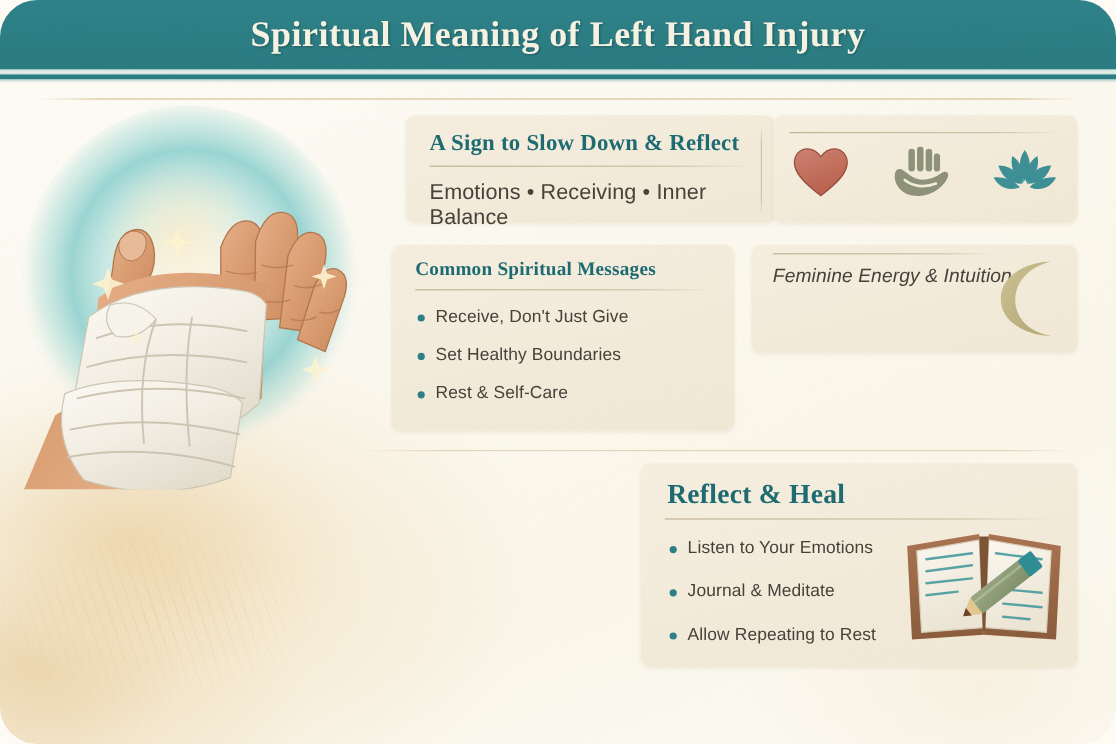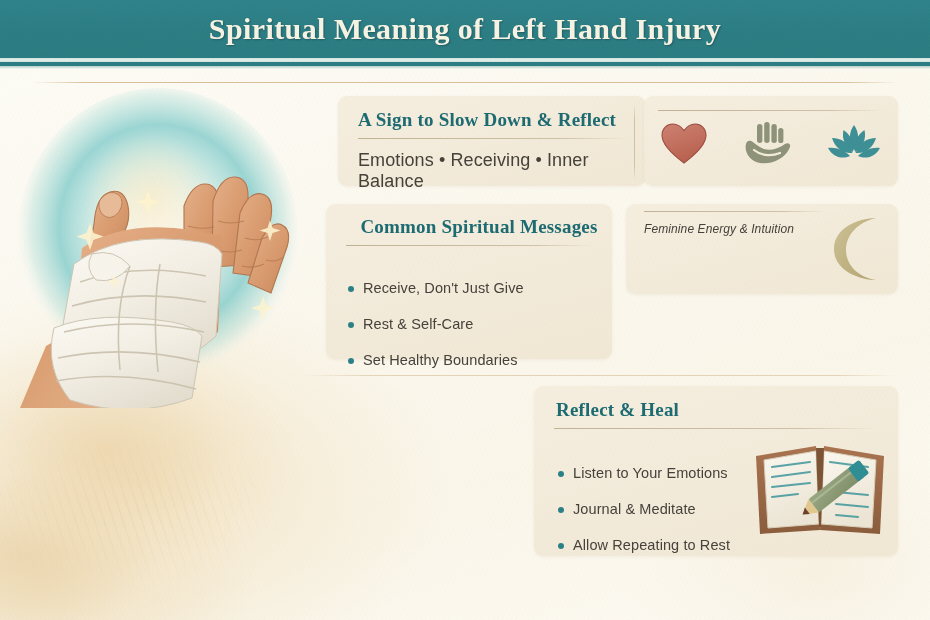--- a/index.html
+++ b/index.html
@@ -17,20 +17,21 @@
   .infographic {
     position: relative;
     width: 930px;
     height: 620px;
     background:
       radial-gradient(ellipse 420px 280px at 16% 78%, rgba(238,214,169,0.55) 0%, rgba(240,222,186,0.25) 45%, rgba(253,251,244,0) 72%),
       radial-gradient(ellipse 300px 200px at 5% 95%, rgba(233,206,158,0.45) 0%, rgba(253,251,244,0) 70%),
       radial-gradient(ellipse 260px 180px at 88% 92%, rgba(245,236,216,0.6) 0%, rgba(253,251,244,0) 75%),
       linear-gradient(160deg, #fdfcf6 0%, #fbf8ef 40%, #faf6ea 70%, #fdfbf5 100%);
     overflow: hidden;
+    border-radius: 31px;
   }
 
   
   .grain {
     position: absolute;
     inset: 0;
     pointer-events: none;
     opacity: 0.5;
     background-image:
       repeating-linear-gradient(27deg, rgba(190,170,130,0.035) 0 1px, rgba(255,255,255,0) 1px 3px),
@@ -154,21 +155,20 @@
     margin: 0;
     padding: 0;
   }
   .bullet-list li {
     position: relative;
     padding-left: 17px;
     font-family: "Liberation Sans", sans-serif;
     font-size: 14.5px;
     color: #45403a;
     letter-spacing: 0.1px;
-    margin-top: 20px;
   }
   .bullet-list li::before {
     content: "";
     position: absolute;
     left: 2px;
     top: 6px;
     width: 6px; height: 6px;
     border-radius: 50%;
     background: #2b8086;
   }
@@ -201,45 +201,45 @@
     left: 0; top: 26px;
     width: 254px;
     display: flex;
     justify-content: space-around;
     align-items: center;
   }
   .icon-row svg { display: block; }
 
   
   #card-messages { left: 326px; top: 204px; width: 286px; height: 155px; }
-  #card-messages .card-title { font-size: 19px; padding: 12px 0 0 20px; text-align: center; }
+  #card-messages .card-title { font-size: 16px; padding: 12px 0 0 20px; }
   #card-messages .title-rule { margin-left: 20px; width: 248px; }
   #card-messages .bullet-list { padding: 14px 0 0 20px; }
   #card-messages .bullet-list li { margin-bottom: 16px; }
 
   
   #card-cultural { left: 626px; top: 204px; width: 272px; height: 90px; }
   #card-cultural .card-title { font-size: 17px; padding: 12px 0 0 18px; }
   #card-cultural .title-rule { margin-left: 18px; width: 182px; }
-  #card-cultural .card-sub { padding: 10px 0 0 18px; font-style: italic; font-size: 12px; }
+  #card-cultural .card-sub { padding: 10px 0 0 18px; font-style: italic; font-size: 16px; }
   #card-cultural .moon-wrap {
     position: absolute;
     right: 12px; top: 12px;
   }
 
   
   #card-keeps { left: 252px; top: 386px; width: 278px; height: 135px; }
   #card-keeps .card-title { font-size: 19px; padding: 13px 0 0 22px; }
   #card-keeps .title-rule { margin-left: 22px; width: 234px; }
   #card-keeps .bullet-list { padding: 16px 0 0 22px; }
   #card-keeps .bullet-list li { margin-bottom: 21px; }
 
   
   #card-reflect { left: 534px; top: 386px; width: 364px; height: 170px; }
-  #card-reflect .card-title { font-size: 19px; padding: 13px 0 0 22px; }
+  #card-reflect .card-title { font-size: 23px; padding: 13px 0 0 22px; }
   #card-reflect .title-rule { margin-left: 20px; width: 324px; }
   #card-reflect .bullet-list { padding: 16px 0 0 22px; width: 225px; }
   #card-reflect .bullet-list li { margin-bottom: 20px; }
   #card-reflect .book-wrap {
     position: absolute;
     right: 8px; bottom: 6px;
   }
 </style>
 </head>
 <body>
@@ -391,22 +391,22 @@
       </span>
 
     </div>
   </div>
 
   <div class="card card-solid" id="card-messages">
     <h2 class="card-title">Common Spiritual Messages</h2>
     <div class="title-rule"></div>
     <ul class="bullet-list">
       <li>Receive, Don't Just Give</li>
+      <li>Set Healthy Boundaries</li>
       <li>Rest &amp; Self-Care</li>
-      <li>Set Healthy Boundaries</li>
     </ul>
   </div>
 
   <div class="card card-solid" id="card-cultural">
     <div class="title-rule"></div>
     <div class="card-sub">Feminine Energy &amp; Intuition</div>
     <span class="moon-wrap">
       <svg width="62" height="66" viewBox="0 0 62 66" xmlns="http://www.w3.org/2000/svg">
         <defs>
           <linearGradient id="mg" x1="0" y1="0" x2="1" y2="1">

